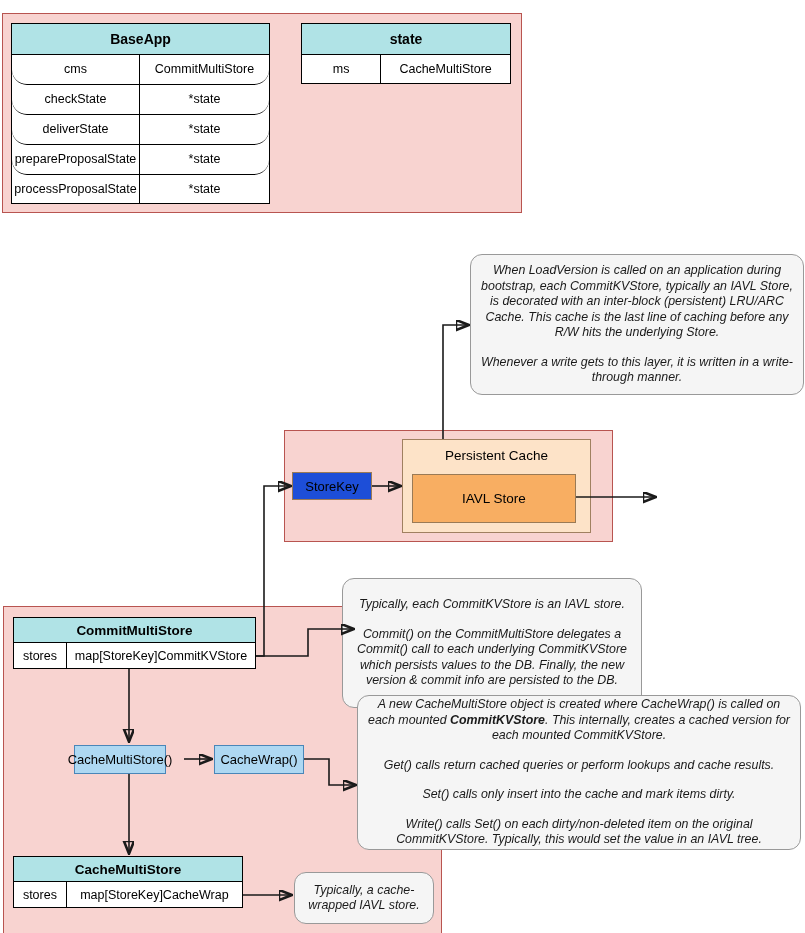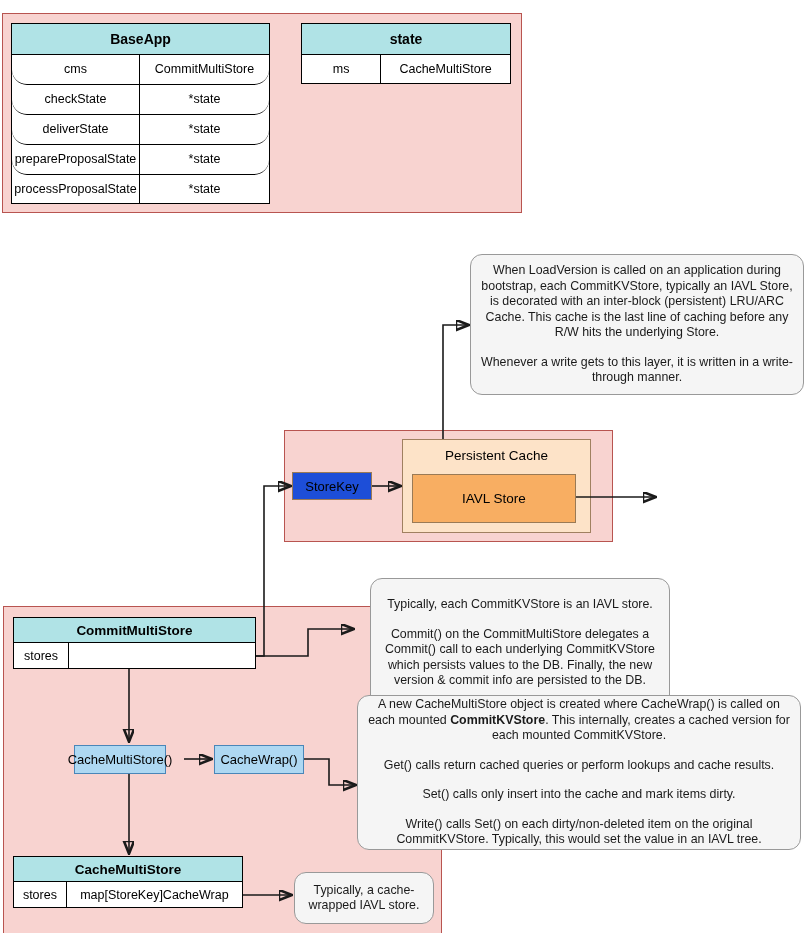--- a/index.html
+++ b/index.html
@@ -72,21 +72,21 @@
     border-radius: 12px;
     color: #1a1a1a;
     font-size: 12.4px;
     line-height: 15.5px;
     text-align: center;
     display: flex;
     align-items: center;
     justify-content: center;
     padding: 6px 10px;
   }
-  .note p { margin: 0; }
+  .note p { margin: 0; font-style: italic; }
   .note .blk + .blk { margin-top: 14px; }
   .note b { font-weight: bold; }
 
   
   .orange-outer {
     background: #fde3c8;
     border: 1px solid #a08060;
     text-align: center;
   }
   .orange-inner {
@@ -196,24 +196,25 @@
     <div class="orange-inner-label">IAVL Store</div>
   </div>
 
 
   <div class="abs pink-group" style="left:3px; top:593px; width:439px; height:340px;"></div>
 
   <div class="abs ctable" style="left:13px; top:604px; width:243px; height:52px;">
     <div class="thead" style="height:25px; font-size:13.5px;">CommitMultiStore</div>
     <div class="trow" style="height:26px;">
       <div class="tcell left-col" style="width:50px;">stores</div>
-    </div>
-  </div>
-
-  <div class="abs note" style="left:370px; top:565px; width:300px; height:130px;">
+      <div class="tcell" style="width:192px;">map[StoreKey]CommitKVStore</div>
+    </div>
+  </div>
+
+  <div class="abs note" style="left:342px; top:565px; width:300px; height:130px;">
     <div>
       <div class="blk">
           <p>Typically, each CommitKVStore is an IAVL store.</p>
         </div>
       <div class="blk">
           <p>Commit() on the CommitMultiStore delegates a Commit() call to each underlying CommitKVStore which persists values to the DB. Finally, the new version &amp; commit info are persisted to the DB.</p>
         </div>
     </div>
   </div>
 

